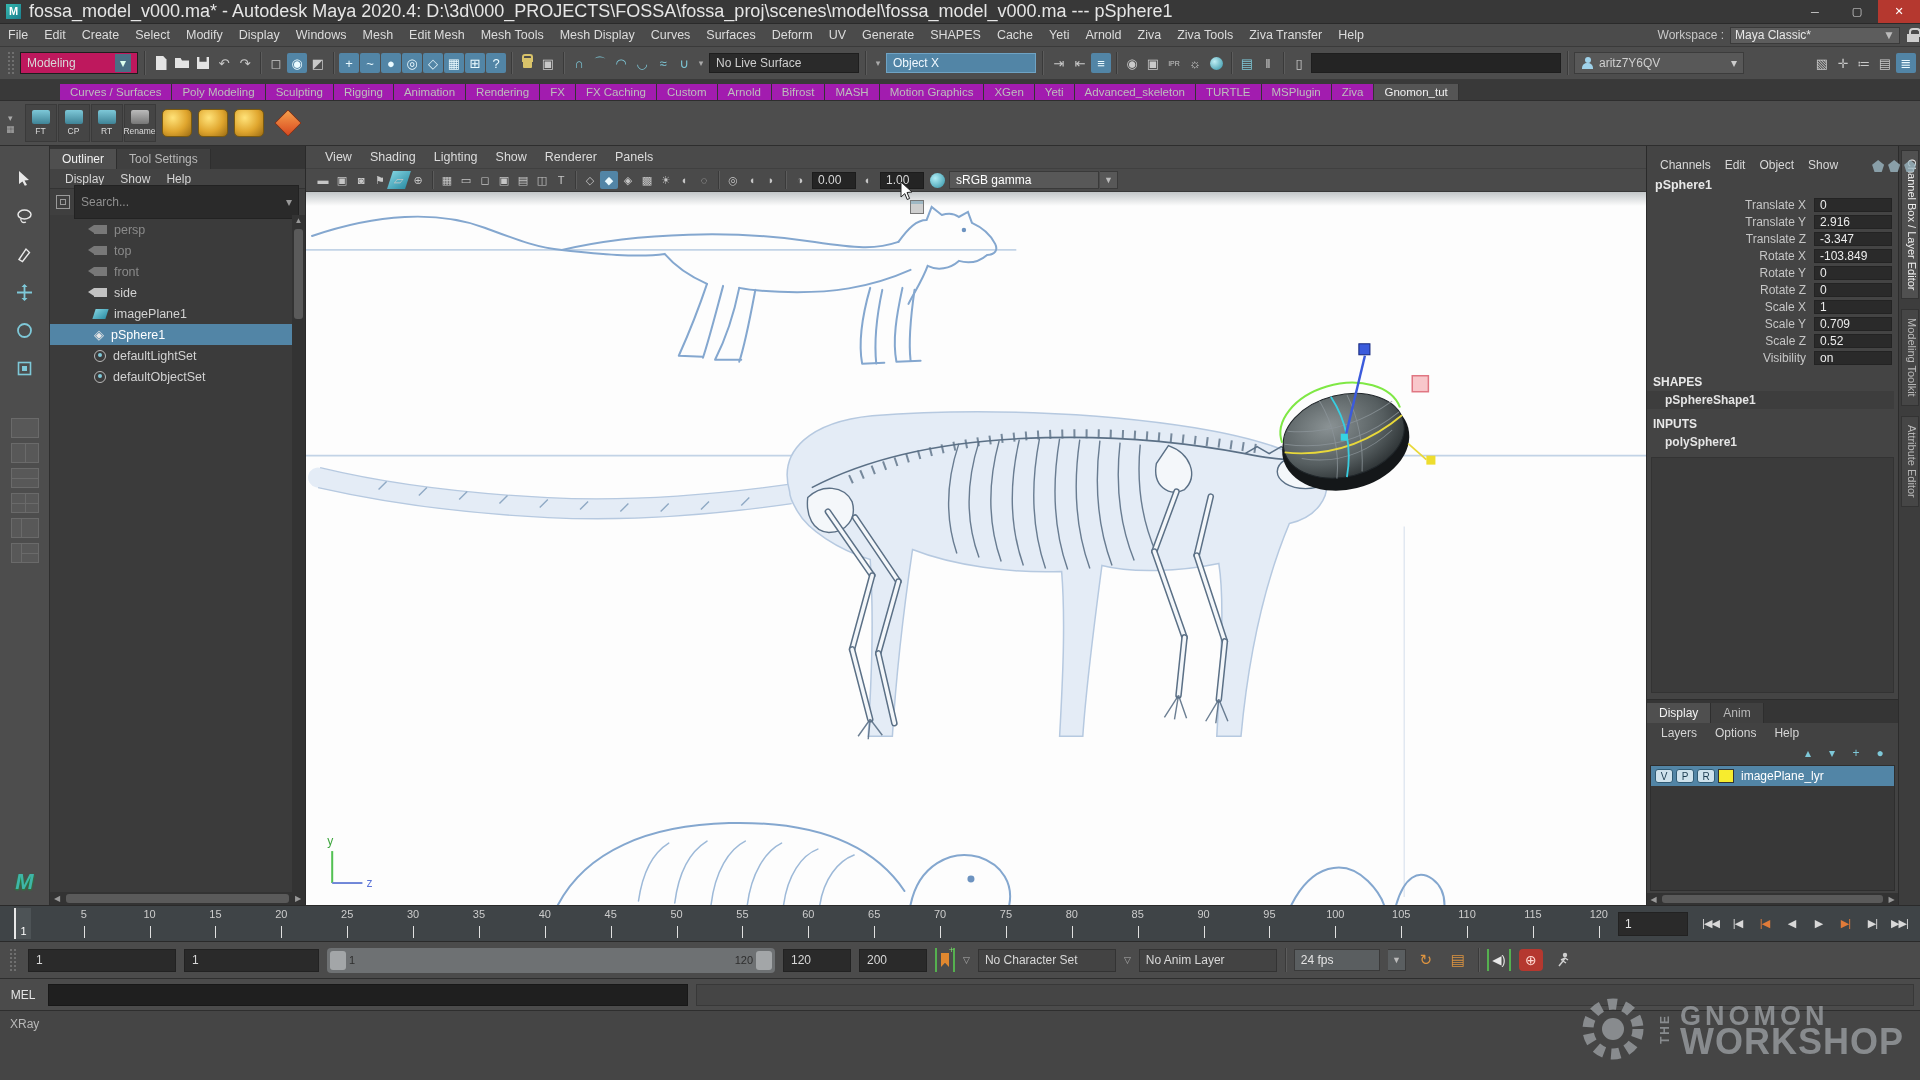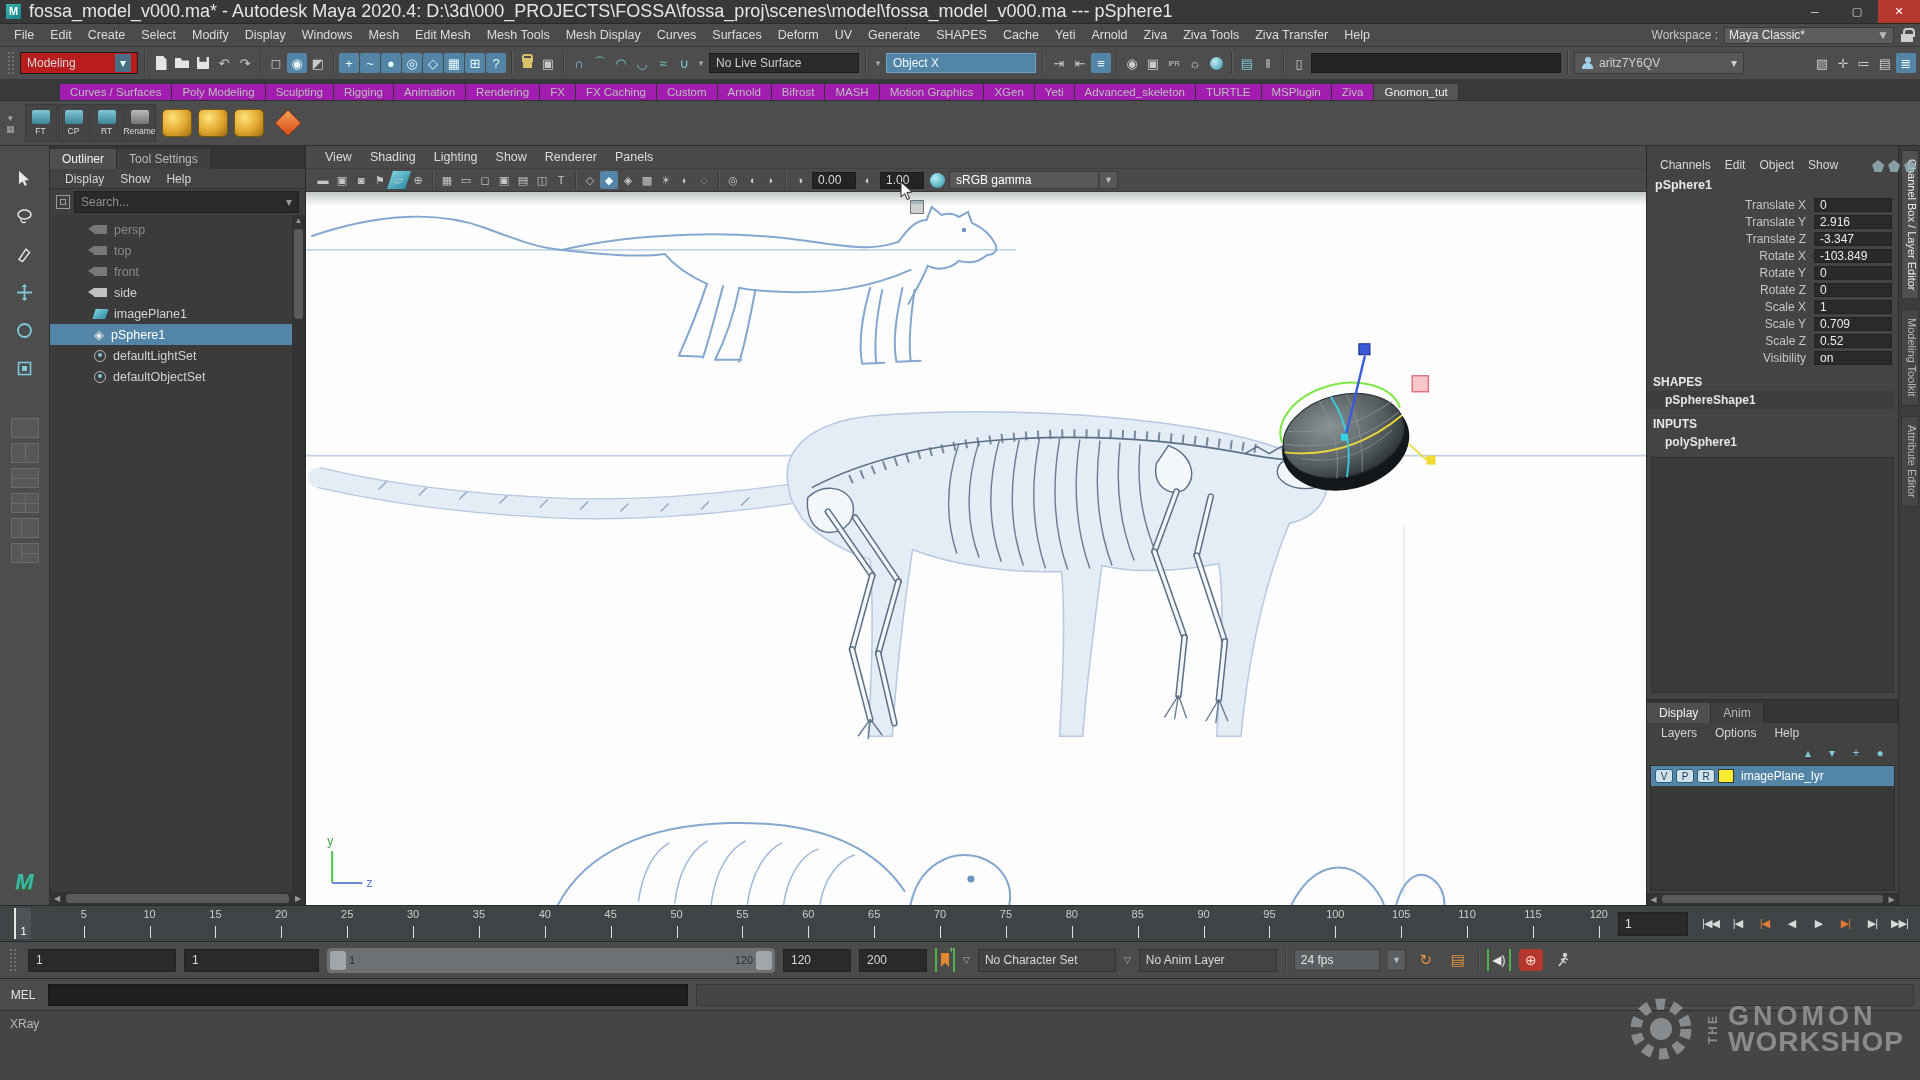--- a/index.html
+++ b/index.html
@@ -8,35 +8,35 @@
 
   
   .titlebar{height:24px;background:#383838;display:flex;align-items:center;padding-left:6px;border-bottom:1px solid #2a2a2a;}
   .maya-badge{width:15px;height:15px;background:linear-gradient(135deg,#35b8ae,#1b7f8f);color:#fff;font-size:11px;font-weight:bold;text-align:center;line-height:15px;margin-right:8px;}
   .titlebar .title{color:#e6e6e6;font-size:18px;white-space:nowrap;}
   .wctrls{margin-left:auto;display:flex;height:100%;}
   .wbtn{width:42px;height:100%;display:flex;align-items:center;justify-content:center;color:#ddd;font-size:11px;}
   .wbtn.close{background:#b5382f;color:#fff;}
 
   
-  .menubar{height:23px;background:#4b4b4b;display:flex;align-items:center;padding:0 6px;border-bottom:1px solid #3a3a3a;}
+  .menubar{height:23px;background:#4b4b4b;display:flex;align-items:center;padding:0 0;border-bottom:1px solid #3a3a3a;}
   .menubar .mlist{display:flex;}
   .menu-item{padding:0 8px;color:#dcdcdc;font-size:12.5px;white-space:nowrap;}
   .ws{margin-left:auto;display:flex;align-items:center;gap:6px;}
   .ws-label{color:#c8c8c8;}
   .ws-select{width:170px;height:17px;background:#5d5d5d;border:1px solid #3a3a3a;display:flex;align-items:center;padding:0 4px;color:#e8e8e8;}
   .ws-select .dd{margin-left:auto;color:#bbb;}
   .lock-glyph{width:14px;height:14px;position:relative;}
   .lock-glyph::before{content:"";position:absolute;left:3px;top:0;width:8px;height:7px;border:2px solid #cfcfcf;border-bottom:none;border-radius:4px 4px 0 0;}
   .lock-glyph::after{content:"";position:absolute;left:1px;top:6px;width:12px;height:8px;background:#cfcfcf;}
 
   
   .statusline{height:33px;background:#4d4d4d;display:flex;align-items:center;padding:0 4px;border-bottom:1px solid #3a3a3a;gap:2px;}
   .grip{width:8px;height:24px;margin:0 3px;background-image:radial-gradient(#6f6f6f 1px,transparent 1.2px);background-size:4px 4px;}
-  .mode-select{width:118px;height:22px;background:#b91c1c;border:1px solid #1e1e1e;display:flex;align-items:center;padding:0 6px;color:#d8d8d8;}
+  .mode-select{width:118px;height:22px;background:#be185d;border:1px solid #1e1e1e;display:flex;align-items:center;padding:0 6px;color:#d8d8d8;}
   .mode-select .dd{margin-left:auto;background:#4a6f85;width:16px;height:18px;text-align:center;line-height:18px;color:#dfe;}
   .sl-div{width:1px;height:24px;background:#3a3a3a;margin:0 4px;box-shadow:1px 0 0 #5c5c5c;}
   .sl-icons{display:flex;align-items:center;gap:1px;}
   .sicon{min-width:20px;height:20px;display:flex;align-items:center;justify-content:center;color:#c9c9c9;font-size:13px;position:relative;}
   .sicon.active{background:#5285a6;color:#eafaff;border-radius:2px;}
   .sl-icons .divider{min-width:1px;width:1px;height:22px;background:#3a3a3a;margin:0 4px;box-shadow:1px 0 0 #5c5c5c;}
   .sicon.tiny{font-size:7px;letter-spacing:0;}
   .sicon.small{font-size:9px;min-width:12px;color:#aaa;}
   .teal{color:#7ec8d8;}
   .new-scene-icon::before{content:"";width:11px;height:14px;background:#e4e4e4;display:block;clip-path:polygon(0 0,70% 0,100% 25%,100% 100%,0 100%);}
@@ -90,21 +90,21 @@
   
   .outliner{width:256px;background:#3b3b3b;border-right:1px solid #2a2a2a;display:flex;flex-direction:column;}
   .panel-tabs{height:23px;background:#353535;display:flex;align-items:flex-end;}
   .panel-tab{padding:3px 12px;font-size:12px;color:#b8b8b8;background:#404040;border-right:1px solid #2e2e2e;}
   .panel-tab.active{background:#4f4f4f;color:#f2f2f2;}
   .ol-menu{height:20px;display:flex;align-items:center;gap:2px;padding-left:8px;background:#434343;border-bottom:1px solid #333;}
   .ol-menu span{padding:0 7px;color:#d5d5d5;}
   .ol-search{height:26px;display:flex;align-items:center;gap:4px;padding:0 6px;background:#3f3f3f;}
   .filter-ic{width:14px;height:14px;border:1px solid #9a9a9a;position:relative;}
   .filter-ic::before{content:"";position:absolute;inset:3px;border:1px dashed #9a9a9a;}
-  .search-field{flex:1;height:22px;background:#2a2a2a;border:1px solid #222;color:#8f8f8f;display:flex;align-items:center;padding:0 6px;text-align:center;}
+  .search-field{flex:1;height:34px;background:#2a2a2a;border:1px solid #222;color:#8f8f8f;display:flex;align-items:center;padding:0 6px;text-align:center;}
   .search-field .dd{margin-left:auto;color:#999;}
   .ol-body{flex:1;position:relative;display:flex;}
   .ol-items{flex:1;padding-top:4px;}
   .ol-row{height:21px;display:flex;align-items:center;padding-left:44px;gap:7px;color:#d2d2d2;}
   .ol-row.muted{color:#8a8a8a;}
   .ol-row.muted .camera-icon{opacity:.45;}
   .ol-row.selected{background:#5285a6;color:#fff;}
   .ol-label{font-size:12.5px;}
   .camera-icon{width:13px;height:9px;background:#c2c2c2;position:relative;display:inline-block;}
   .camera-icon::before{content:"";position:absolute;left:-6px;top:0;border-top:4.5px solid transparent;border-bottom:4.5px solid transparent;border-right:6px solid #c2c2c2;}
@@ -237,21 +237,21 @@
   .cmd-label{color:#e4e4e4;width:34px;text-align:center;}
   .cmd-input{width:640px;height:22px;background:#1f1f1f;border:1px solid #181818;}
   .cmd-result{flex:1;height:22px;background:#454545;border:1px solid #383838;}
   .helpline{flex:1;height:71px;background:#454545;padding:6px 0 0 10px;color:#b8b8b8;}
 
   
   .watermark{position:absolute;right:16px;bottom:14px;display:flex;align-items:center;gap:8px;opacity:.85;z-index:40;}
   .wm-the{writing-mode:vertical-rl;transform:rotate(180deg);font-size:12px;letter-spacing:2px;color:#94989b;font-weight:bold;}
   .wm-text{line-height:26px;color:#94989b;font-weight:bold;}
   .wm-g{font-size:27px;letter-spacing:4px;}
-  .wm-w{font-size:28px;letter-spacing:1px;}
+  .wm-w{font-size:36px;letter-spacing:1px;}
 </style>
 </head>
 <body>
 
 <div class="app">
 
   <div class="titlebar">
     <span class="maya-badge">M</span>
     <span class="title">fossa_model_v000.ma* - Autodesk Maya 2020.4: D:\3d\000_PROJECTS\FOSSA\fossa_proj\scenes\model\fossa_model_v000.ma  ---  pSphere1</span>
     <div class="wctrls">

